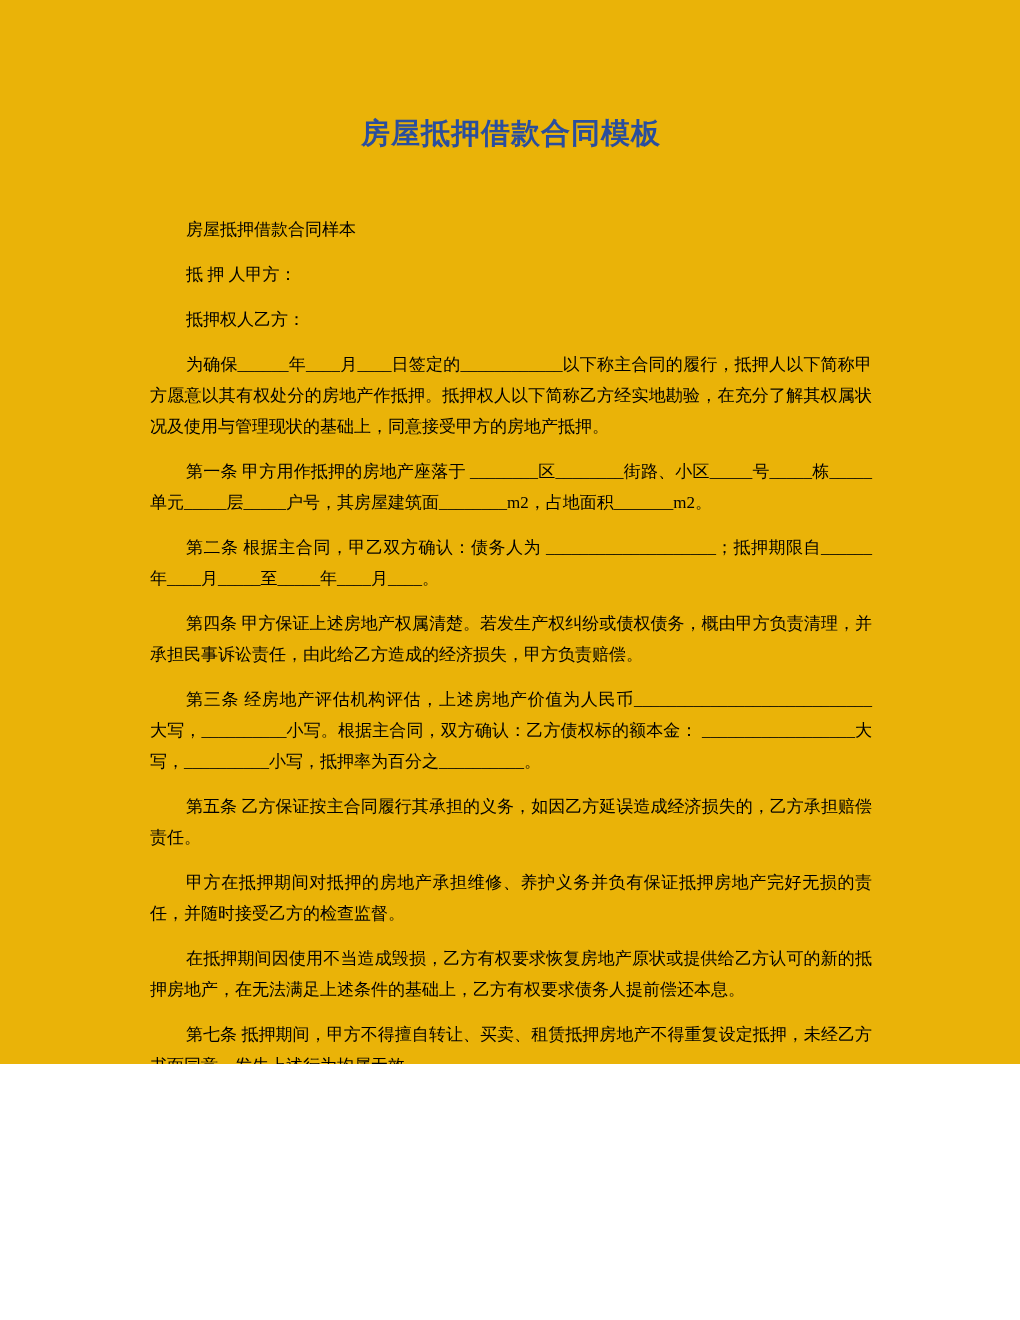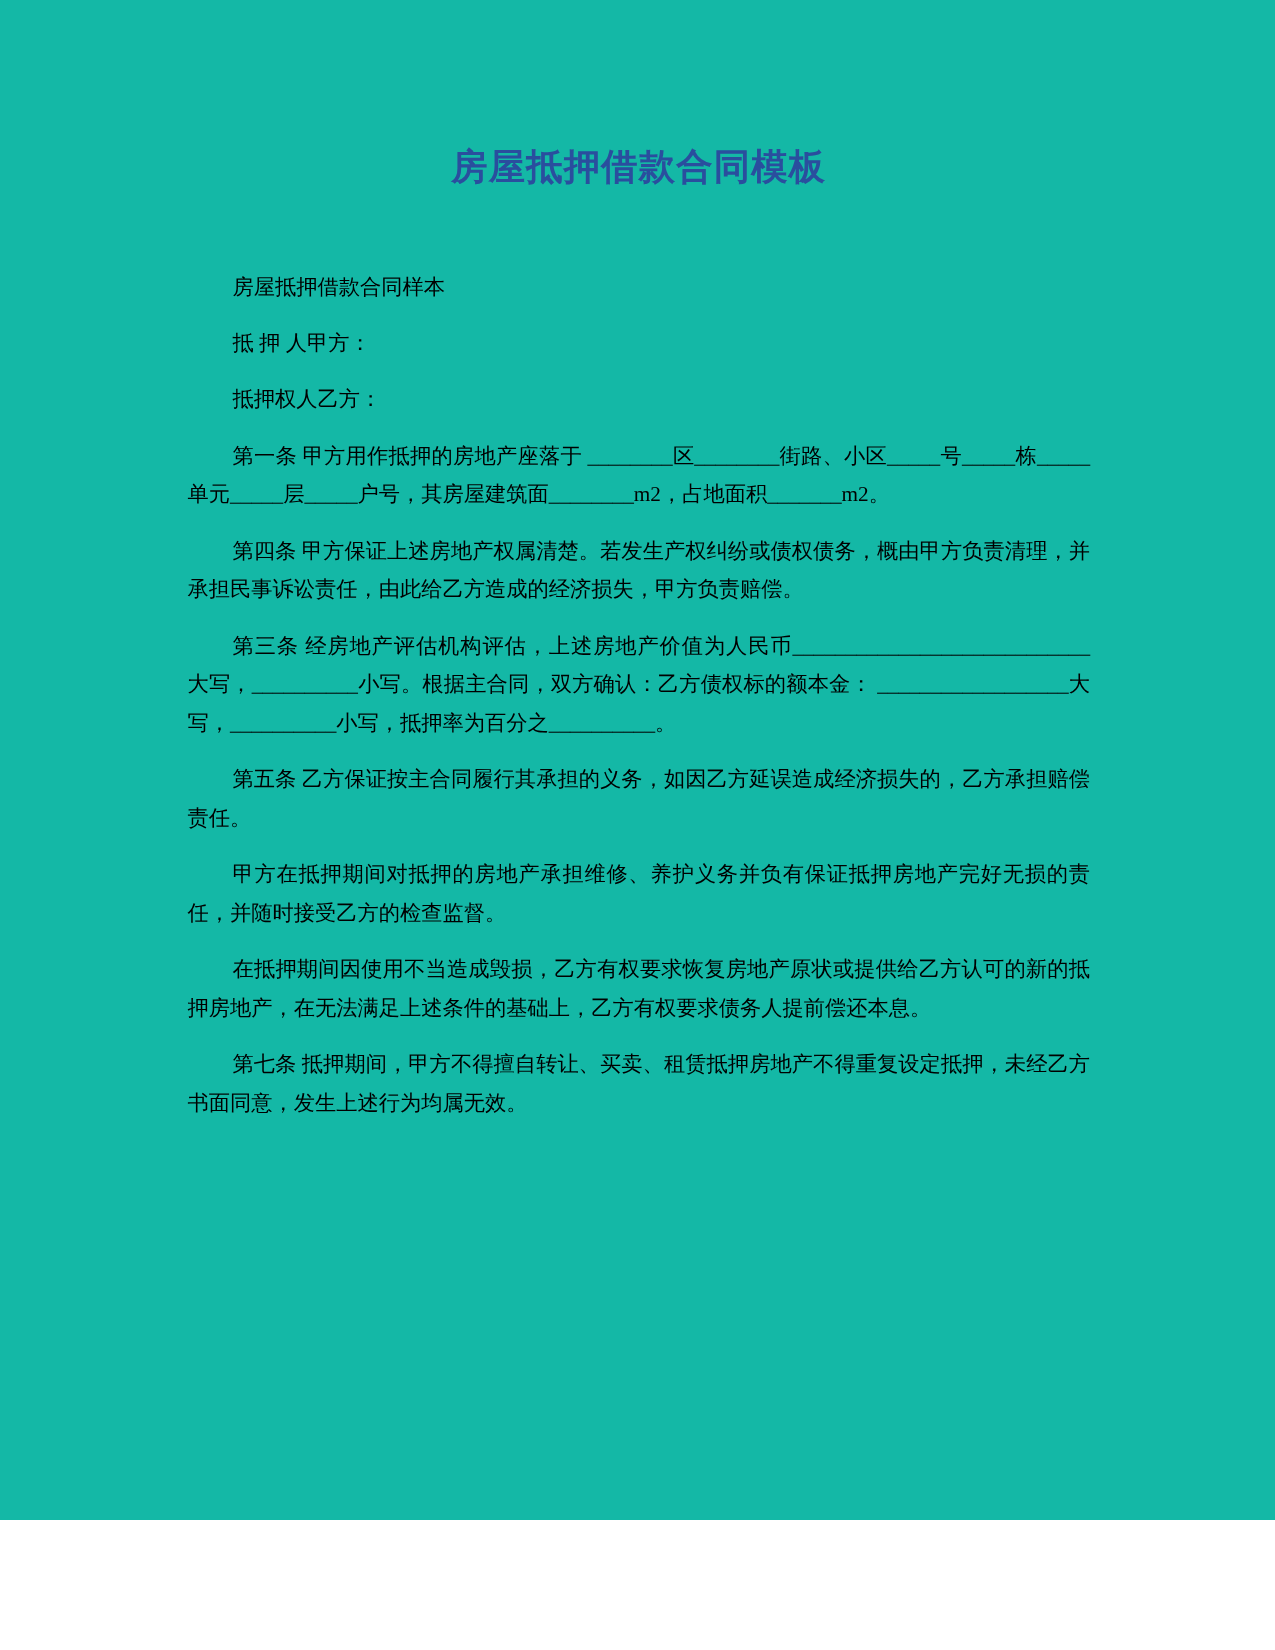--- a/index.html
+++ b/index.html
@@ -3,22 +3,22 @@
 <meta charset="utf-8">
 <style>
   html, body {
     margin: 0;
     padding: 0;
     background: #ffffff;
   }
   .page {
     position: relative;
     width: 1020px;
-    height: 1216px;
-    background: #14b8a6;
+    height: 1064px;
+    background: #eab308;
     box-sizing: border-box;
     padding: 112px 148px 40px 150px;
     overflow: hidden;
     font-family: "Liberation Serif", "DejaVu Serif", serif;
     color: #000000;
   }
   .doc-title {
     font-family: "DejaVu Sans", "Liberation Sans", sans-serif;
     font-size: 29px;
     font-weight: 700;
@@ -41,21 +41,23 @@
 </head>
 <body>
 
 <div class="page">
   <h1 class="doc-title" style="color: rgb(42, 78, 158);">房屋抵押借款合同模板</h1>
 
   <div class="body-text">
     <p>房屋抵押借款合同样本</p>
     <p>抵 押 人甲方：</p>
     <p>抵押权人乙方：</p>
+    <p>为确保______年____月____日签定的____________以下称主合同的履行，抵押人以下简称甲方愿意以其有权处分的房地产作抵押。抵押权人以下简称乙方经实地勘验，在充分了解其权属状况及使用与管理现状的基础上，同意接受甲方的房地产抵押。</p>
     <p>第一条 甲方用作抵押的房地产座落于 ________区________街路、小区_____号_____栋_____单元_____层_____户号，其房屋建筑面________m2，占地面积_______m2。</p>
+    <p>第二条 根据主合同，甲乙双方确认：债务人为 ____________________；抵押期限自______年____月_____至_____年____月____。</p>
     <p>第四条 甲方保证上述房地产权属清楚。若发生产权纠纷或债权债务，概由甲方负责清理，并承担民事诉讼责任，由此给乙方造成的经济损失，甲方负责赔偿。</p>
     <p>第三条 经房地产评估机构评估，上述房地产价值为人民币____________________________ 大写，__________小写。根据主合同，双方确认：乙方债权标的额本金： __________________大写，__________小写，抵押率为百分之__________。</p>
     <p>第五条 乙方保证按主合同履行其承担的义务，如因乙方延误造成经济损失的，乙方承担赔偿责任。</p>
     <p>甲方在抵押期间对抵押的房地产承担维修、养护义务并负有保证抵押房地产完好无损的责任，并随时接受乙方的检查监督。</p>
     <p>在抵押期间因使用不当造成毁损，乙方有权要求恢复房地产原状或提供给乙方认可的新的抵押房地产，在无法满足上述条件的基础上，乙方有权要求债务人提前偿还本息。</p>
     <p>第七条 抵押期间，甲方不得擅自转让、买卖、租赁抵押房地产不得重复设定抵押，未经乙方书面同意，发生上述行为均属无效。</p>
   </div>
 </div>
 
 </body></html>

